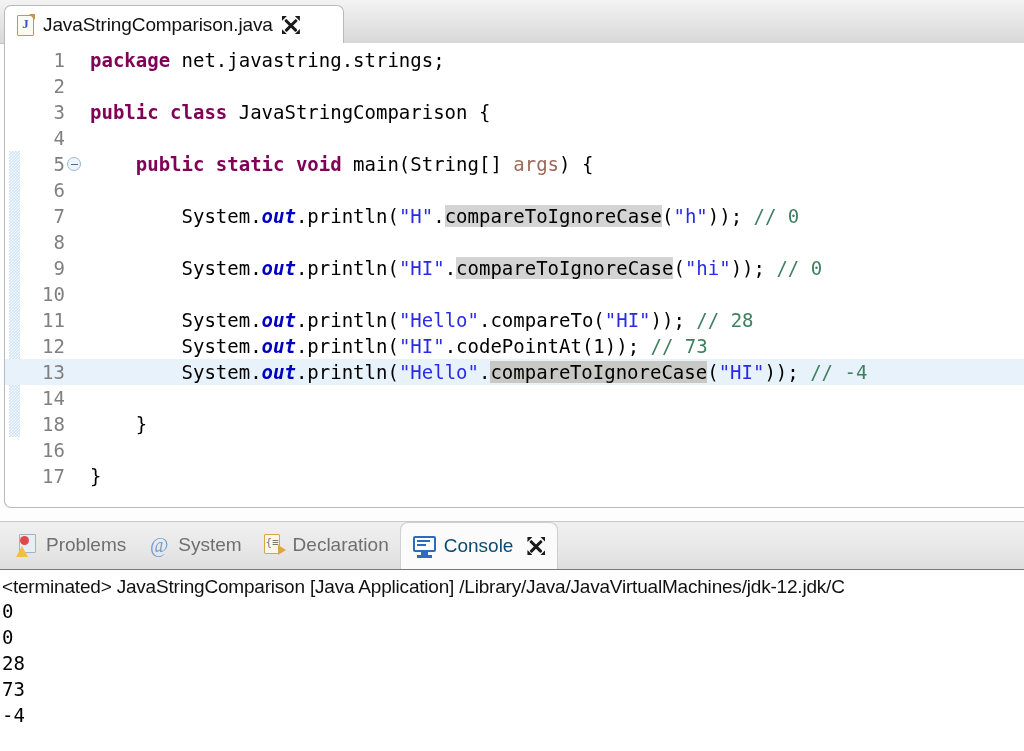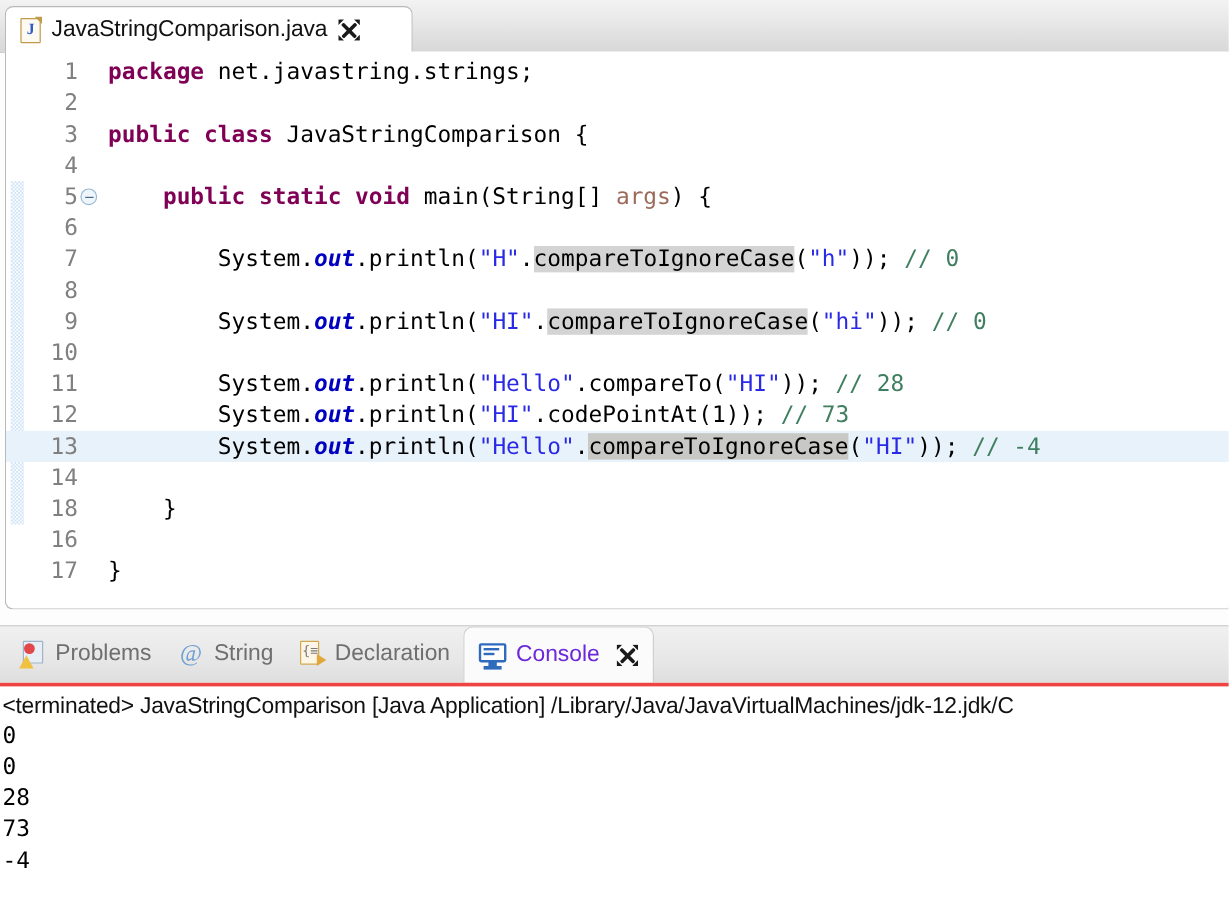--- a/index.html
+++ b/index.html
@@ -138,21 +138,21 @@
   .panel-tab {
     height: 45px; display: flex; align-items: center; gap: 8px;
     padding: 0 11px; font-size: 19px; color: #6f6f6f; white-space: nowrap;
   }
   .panel-tab.active {
     background: #fbfbfb;
     border: 1px solid #cfcfcf; border-bottom: none;
     border-radius: 8px 8px 0 0;
     color: #111; height: 47px; padding: 0 12px;
   }
-  .panel-tab.active .panel-tab-label { color: #6d28d9; }
+  .panel-tab.active .panel-tab-label { color: #0c4a6e; }
 
   
   .icon { flex: 0 0 auto; position: relative; }
   .ico-problems { width: 21px; height: 22px; }
   .ico-problems .sheet {
     position: absolute; left: 2px; top: 0; width: 17px; height: 19px;
     background: #e8eef5; border: 1.3px solid #9fb4c9; border-radius: 1px;
   }
   .ico-problems .dot {
     position: absolute; left: 3px; top: 2px; width: 9px; height: 9px;
@@ -194,21 +194,21 @@
   .ico-console .l2 { top: 8px; width: 9px; }
   .ico-console .stand {
     position: absolute; left: 8px; top: 15px; width: 7px; height: 6px; background: #2f6bbd;
   }
   .ico-console .base {
     position: absolute; left: 4px; bottom: -1px; width: 15px; height: 2.4px; background: #2f6bbd;
   }
 
   #console-body {
     position: absolute; left: 0; top: 48px; width: 1024px; height: 182px;
-    background: #ffffff; border-top: 3px solid #ef4444;
+    background: #ffffff; border-top: 1px solid #ef4444;
     overflow: hidden;
   }
   #console-header {
     font-family: "Liberation Sans", sans-serif;
     font-size: 19px; color: #111; white-space: nowrap;
     padding: 6px 0 0 2px; letter-spacing: -0.2px;
   }
   .console-line {
     font-family: "DejaVu Sans Mono", monospace;
     font-size: 19px; line-height: 26px; color: #000;
@@ -269,21 +269,21 @@
         <div class="panel-tab">
           <span class="icon ico-problems">
             <span class="sheet"></span>
             <span class="dot"></span>
             <span class="warn"></span>
           </span>
           <span class="panel-tab-label">Problems</span>
         </div>
         <div class="panel-tab">
           <span class="icon ico-javadoc">@</span>
-          <span class="panel-tab-label">String</span>
+          <span class="panel-tab-label">System</span>
         </div>
         <div class="panel-tab">
           <span class="icon ico-decl">
             <span class="sheet2"></span>
             <span class="braces">{≡</span>
             <span class="arrow"></span>
           </span>
           <span class="panel-tab-label">Declaration</span>
         </div>
         <div class="panel-tab active">

